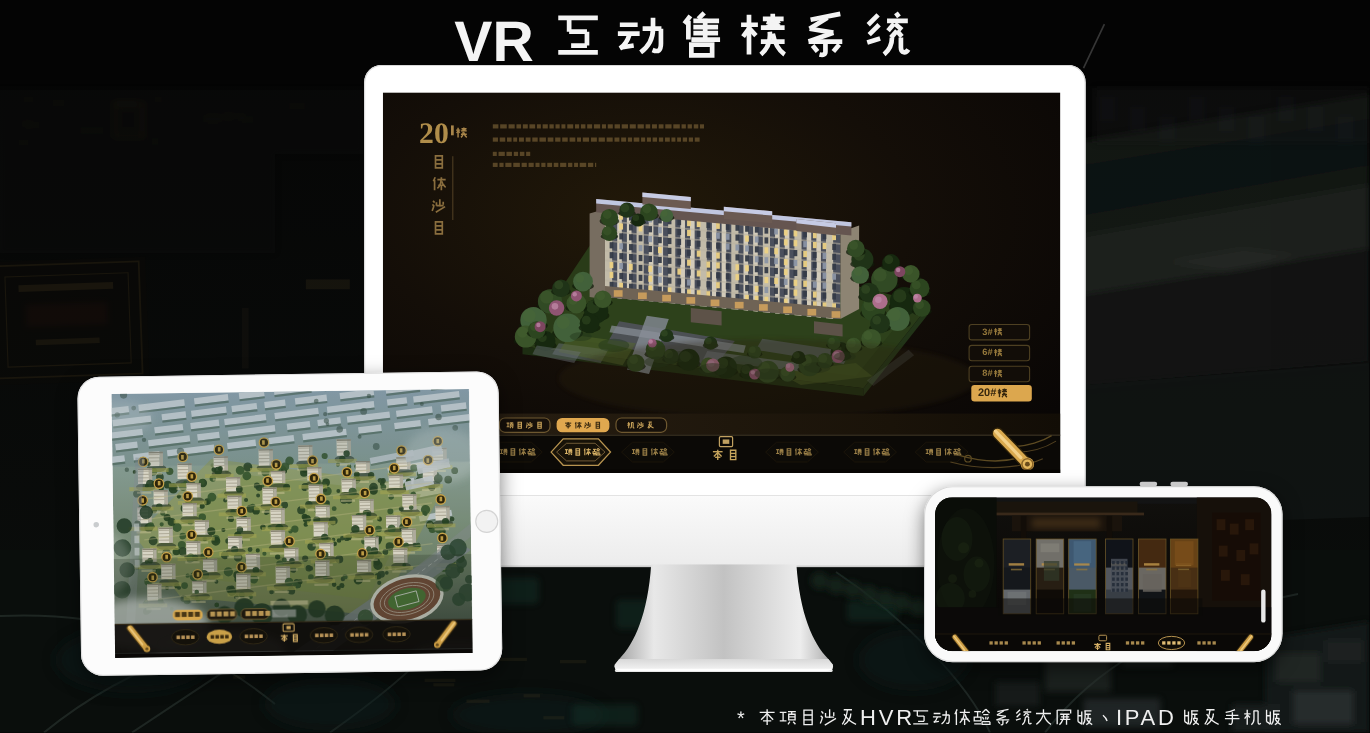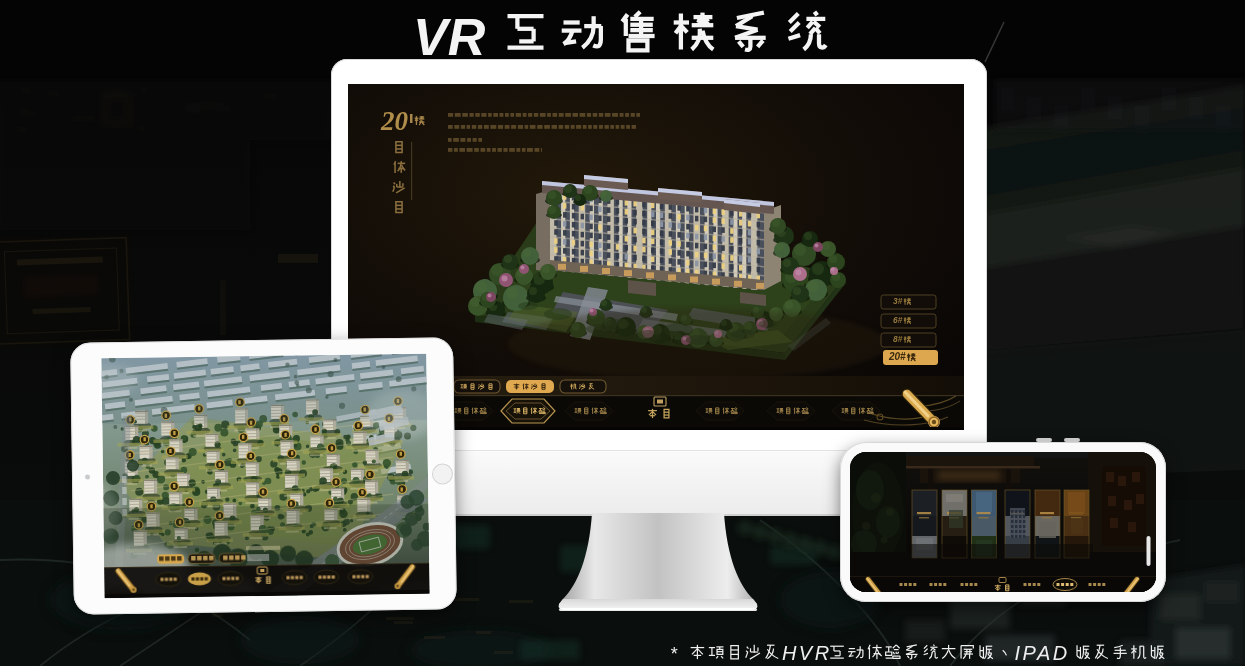--- a/index.html
+++ b/index.html
@@ -1,15 +1,15 @@
 <!DOCTYPE html>
 <html><head><meta charset="utf-8"><title>VR</title><style>
 html,body{margin:0;padding:0;background:#000;}
 #stage{position:absolute;top:0;left:0;width:1245px;height:666px;overflow:hidden;
-background:#070706;font-family:"Liberation Sans",sans-serif;font-style:italic;}
+background:#070706;font-family:"Liberation Sans",sans-serif;}
 .abs{position:absolute;}
 
 </style></head><body>
 <div id="stage">
 
 <svg class="abs" style="left:0;top:0" width="1245" height="666">
       <defs>
         <filter id="blur6" x="-40%" y="-40%" width="180%" height="180%">
           <feGaussianBlur stdDeviation="6"></feGaussianBlur>
         </filter>

